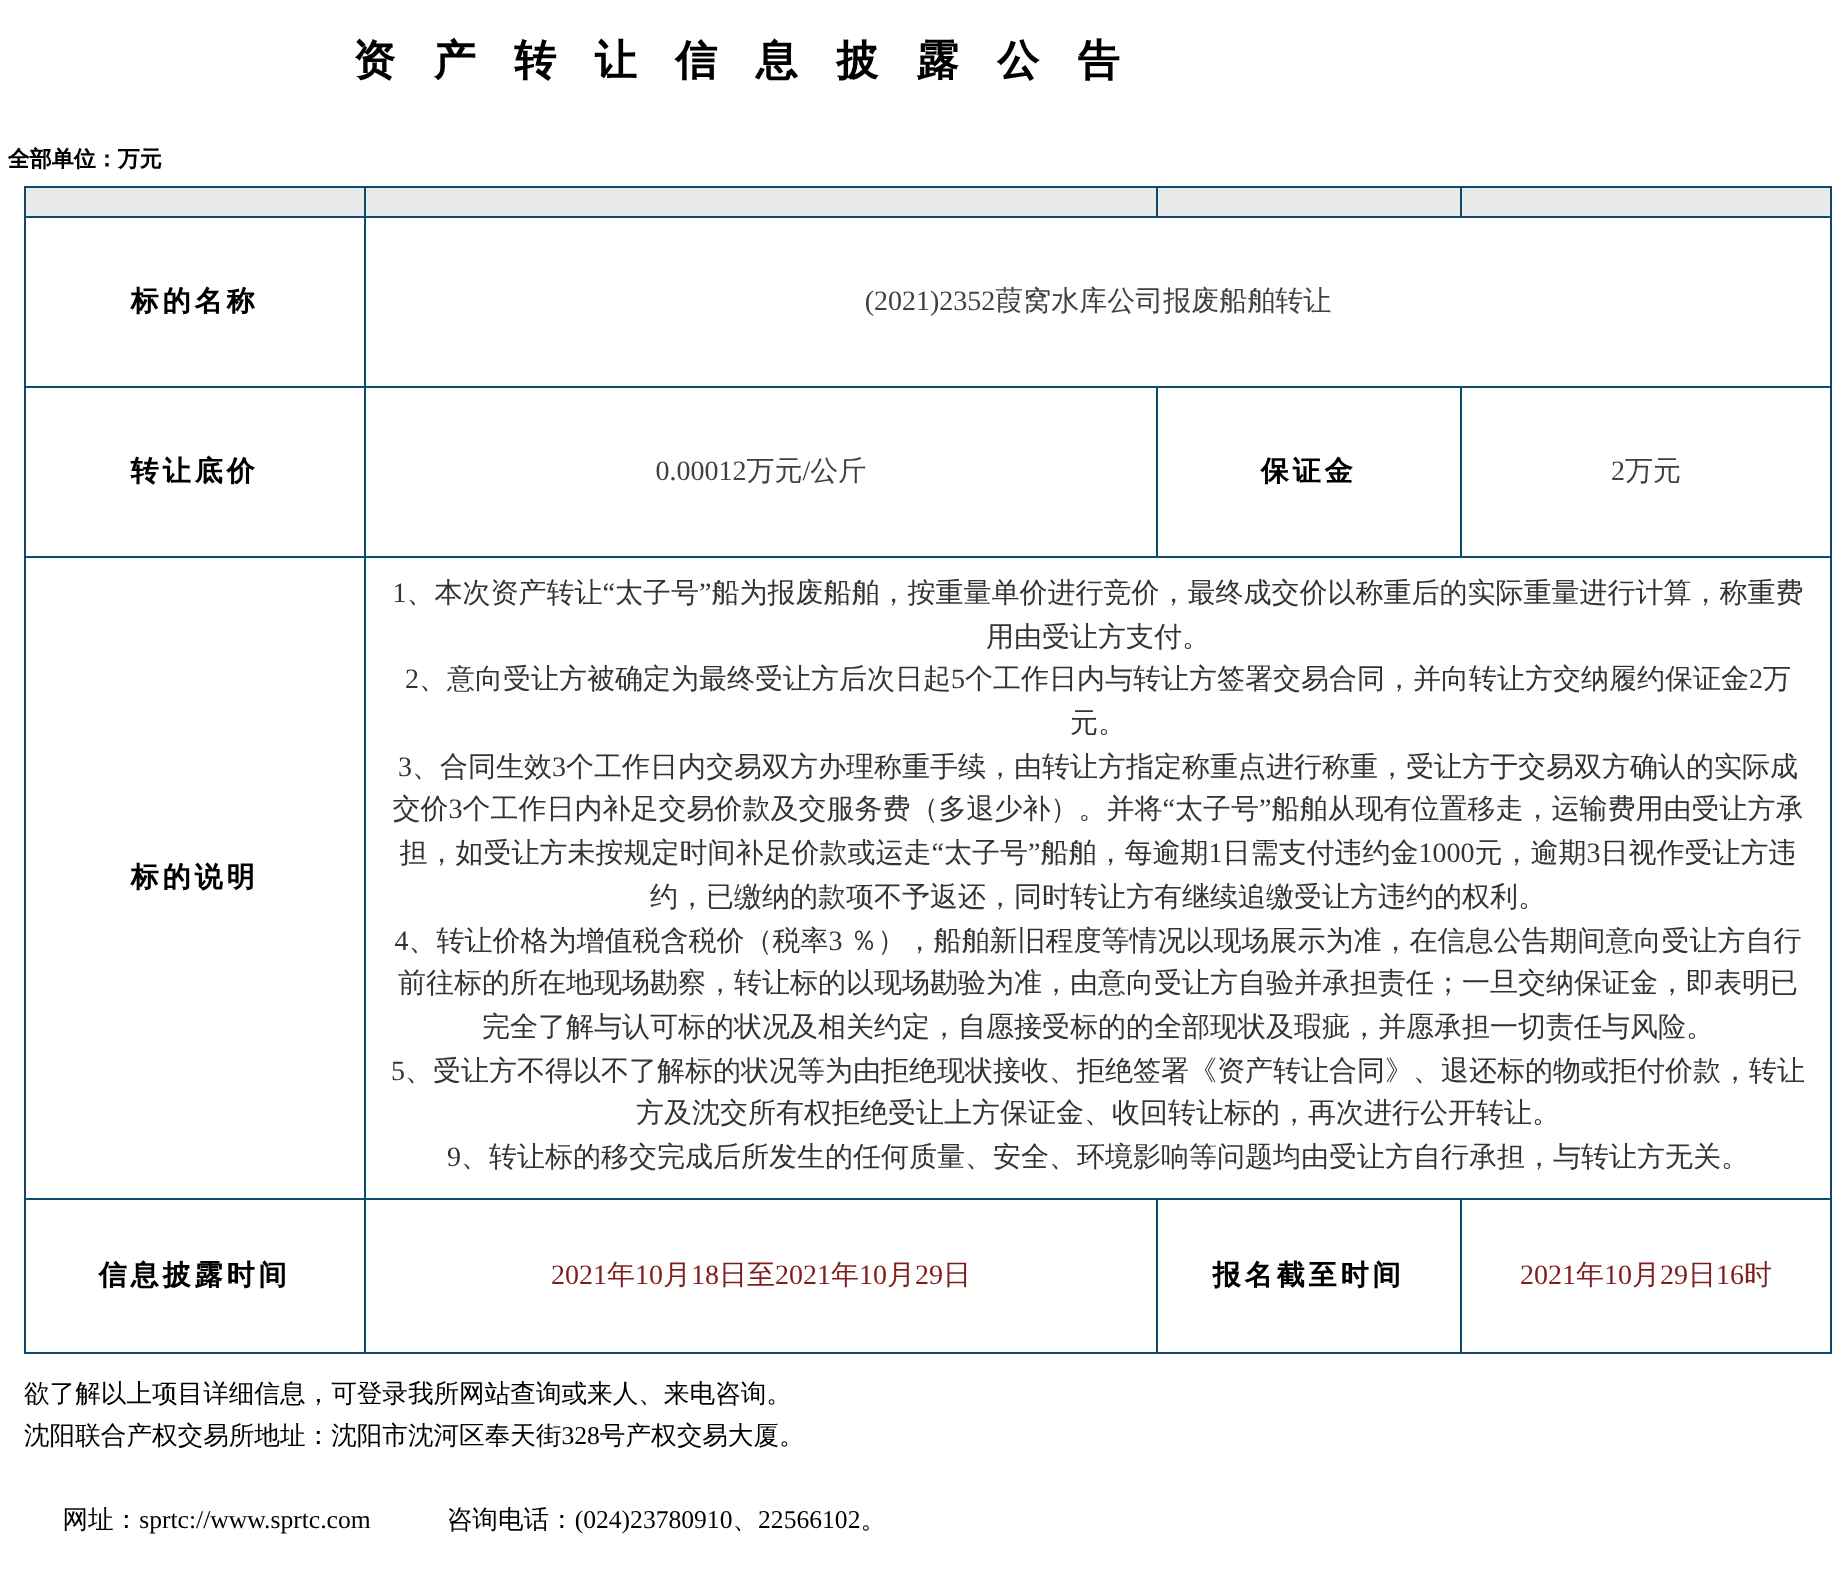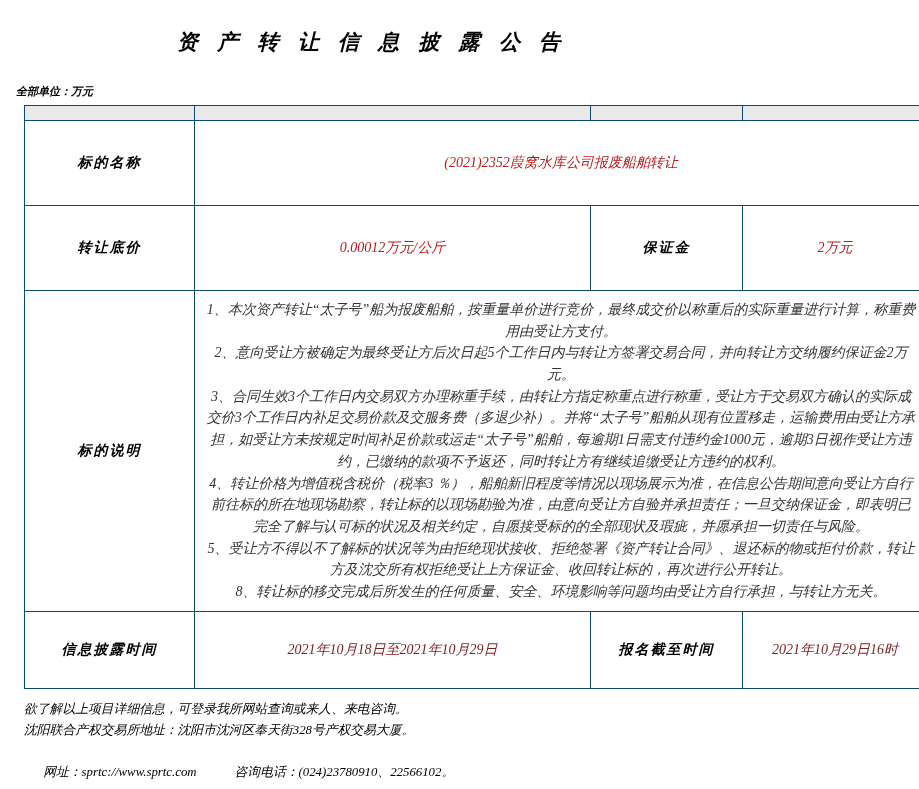--- a/index.html
+++ b/index.html
@@ -12,22 +12,21 @@
     height: 789px;
     font-family: "Liberation Serif", "DejaVu Serif", serif;
     color: #000000;
     position: relative;
     overflow: hidden;
   }
   .page {
     width: 744px;
     height: 789px;
     box-sizing: border-box;
-    padding: 16px;
-    font-style: italic;
+    padding: 4px;
   }
   .doc-title {
     text-align: center;
     font-size: 21px;
     font-weight: bold;
     letter-spacing: 7px;
     padding-top: 12px;
     padding-bottom: 6px;
     font-family: "Liberation Serif", "DejaVu Serif", serif;
   }
@@ -56,21 +55,21 @@
   }
   .label-cell {
     text-align: center;
     font-weight: bold;
     font-size: 15px;
     color: #000;
     letter-spacing: 2px;
   }
   .value-cell {
     text-align: center;
-    color: #b91c1c;
+    color: #404040;
     font-size: 15.5px;
   }
   .value-cell-small {
     text-align: center;
     color: #7f1d1d;
     font-size: 15px;
   }
   .desc-cell {
     text-align: center;
     padding: 8px 10px 8px 10px;
@@ -131,21 +130,21 @@
       </tr>
 
       <tr>
         <td class="label-cell">标的说明</td>
         <td class="desc-cell" colspan="3">
           <p>1、本次资产转让“太子号”船为报废船舶，按重量单价进行竞价，最终成交价以称重后的实际重量进行计算，称重费用由受让方支付。</p>
           <p>2、意向受让方被确定为最终受让方后次日起5个工作日内与转让方签署交易合同，并向转让方交纳履约保证金2万元。</p>
           <p>3、合同生效3个工作日内交易双方办理称重手续，由转让方指定称重点进行称重，受让方于交易双方确认的实际成交价3个工作日内补足交易价款及交服务费（多退少补）。并将“太子号”船舶从现有位置移走，运输费用由受让方承担，如受让方未按规定时间补足价款或运走“太子号”船舶，每逾期1日需支付违约金1000元，逾期3日视作受让方违约，已缴纳的款项不予返还，同时转让方有继续追缴受让方违约的权利。</p>
           <p>4、转让价格为增值税含税价（税率3 ％），船舶新旧程度等情况以现场展示为准，在信息公告期间意向受让方自行前往标的所在地现场勘察，转让标的以现场勘验为准，由意向受让方自验并承担责任；一旦交纳保证金，即表明已完全了解与认可标的状况及相关约定，自愿接受标的的全部现状及瑕疵，并愿承担一切责任与风险。</p>
           <p>5、受让方不得以不了解标的状况等为由拒绝现状接收、拒绝签署《资产转让合同》、退还标的物或拒付价款，转让方及沈交所有权拒绝受让上方保证金、收回转让标的，再次进行公开转让。</p>
-          <p>8、转让标的移交完成后所发生的任何质量、安全、环境影响等问题均由受让方自行承担，与转让方无关。</p>
+          <p>9、转让标的移交完成后所发生的任何质量、安全、环境影响等问题均由受让方自行承担，与转让方无关。</p>
         </td>
       </tr>
 
       <tr class="row-time">
         <td class="label-cell">信息披露时间</td>
         <td class="value-cell-small">2021年10月18日至2021年10月29日</td>
         <td class="label-cell">报名截至时间</td>
         <td class="value-cell-small">2021年10月29日16时</td>
       </tr>
     </tbody>

